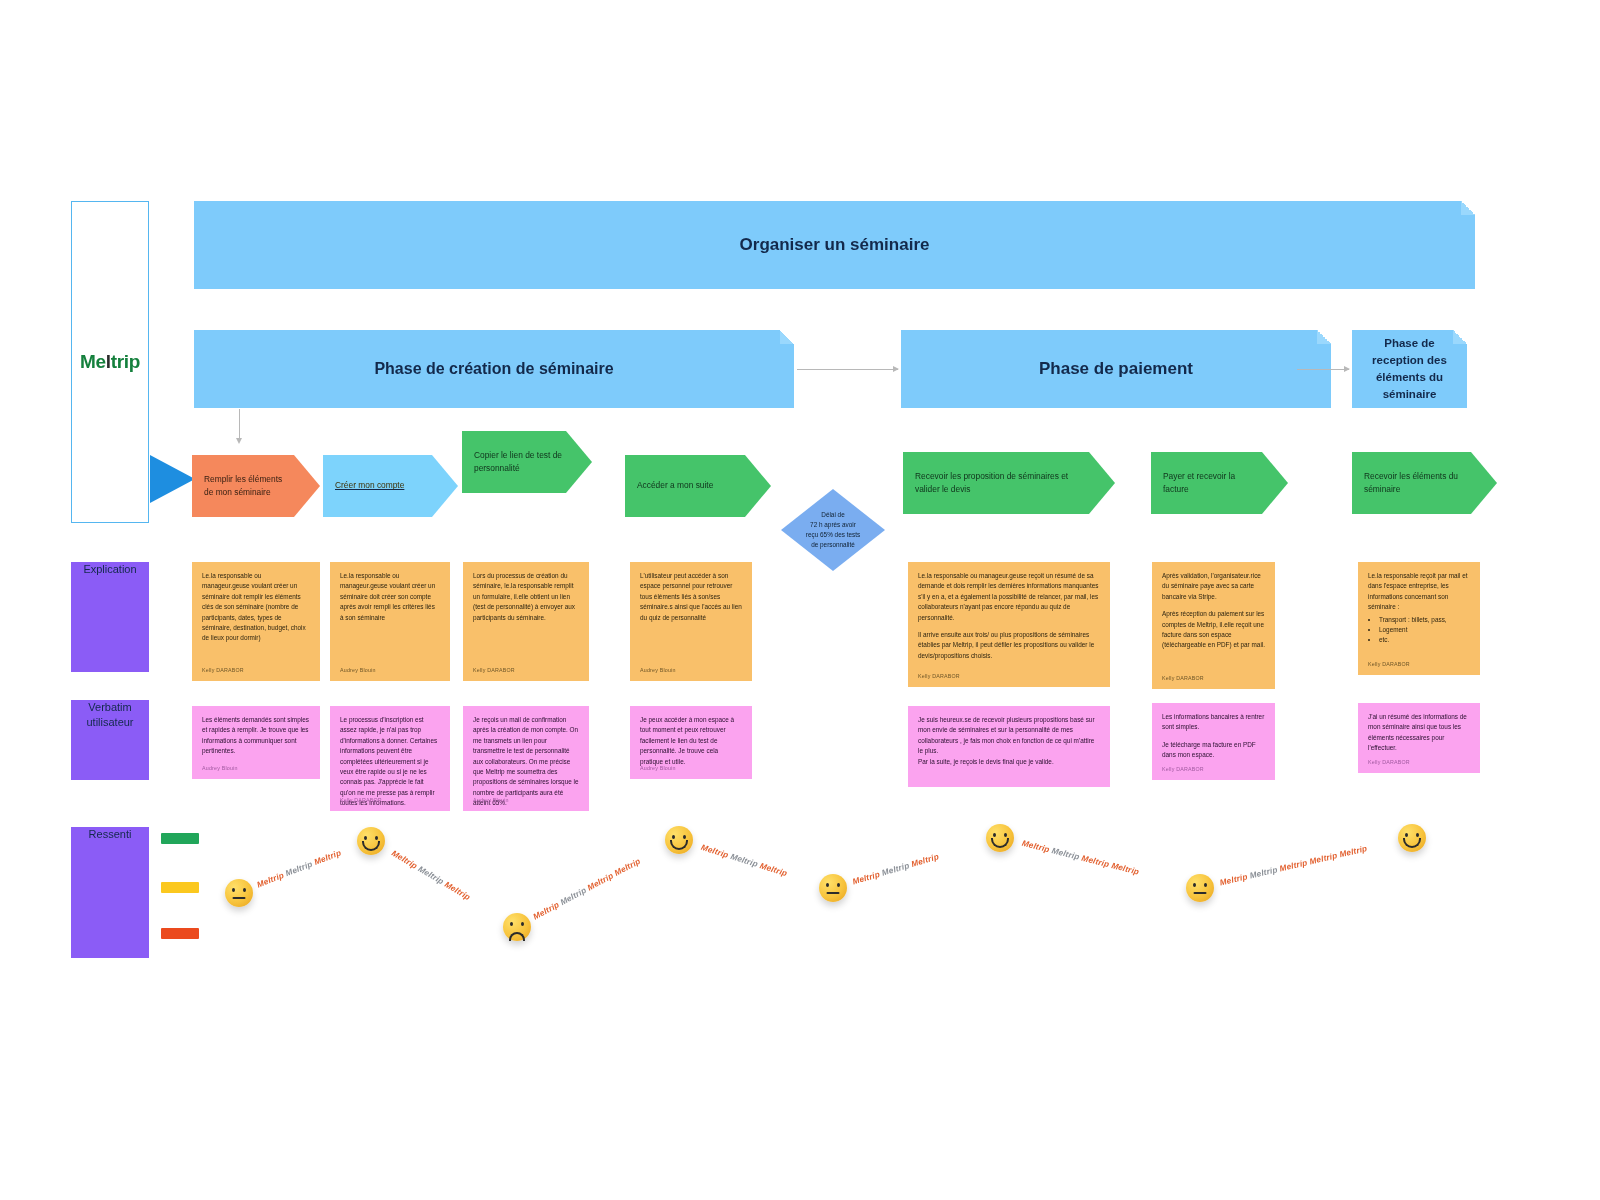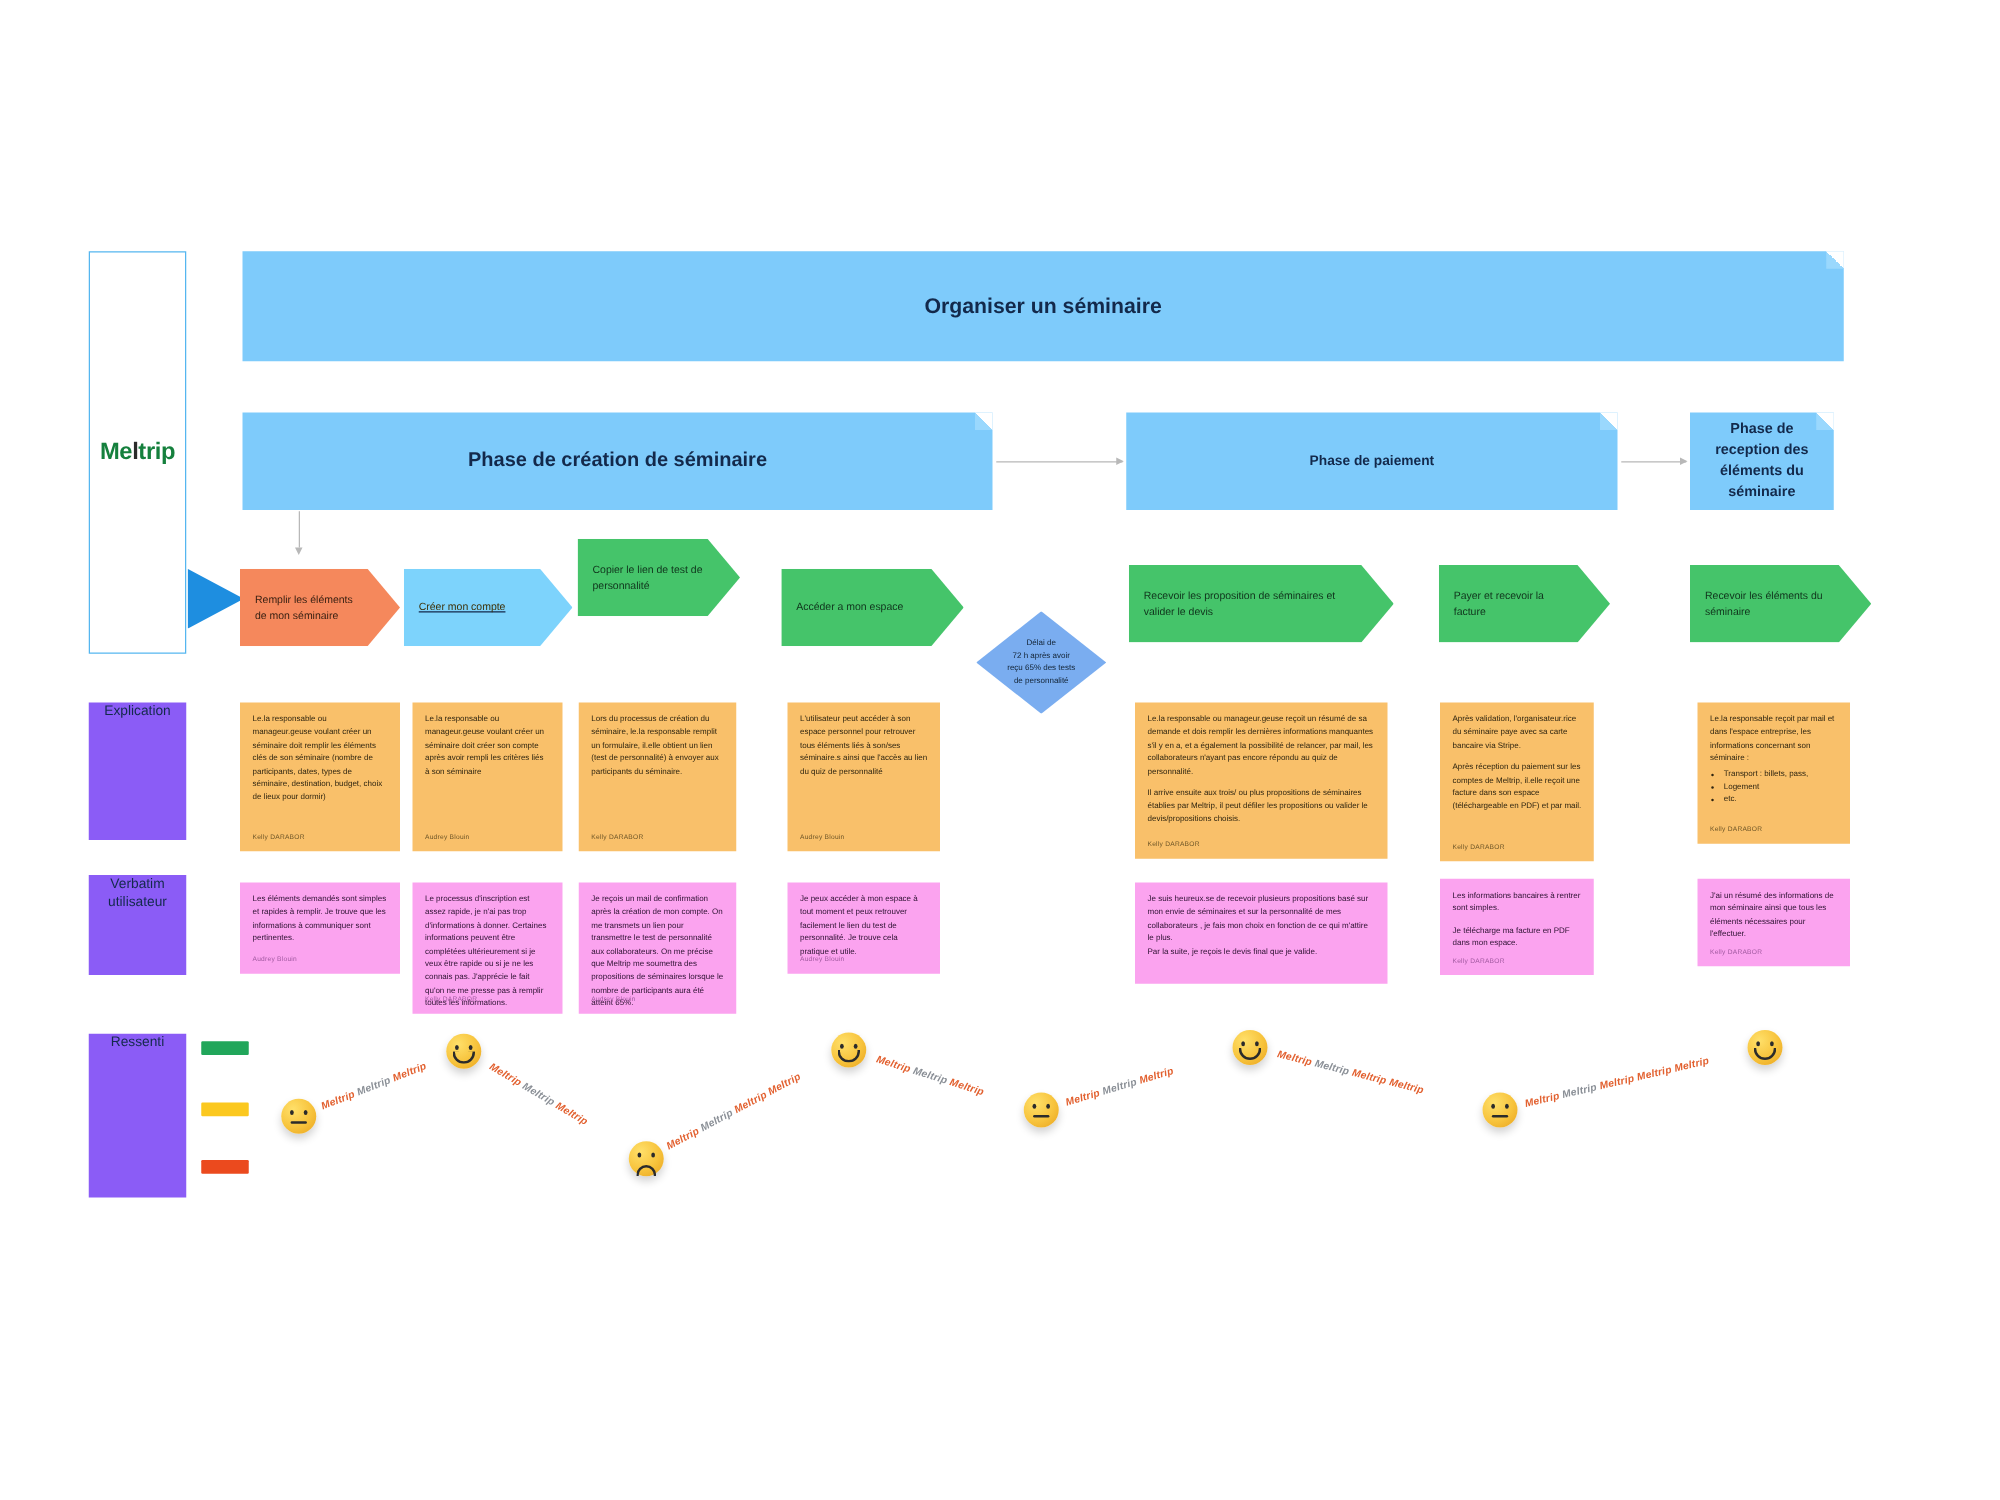--- a/index.html
+++ b/index.html
@@ -14,21 +14,21 @@
   #logo-text .a{color:#15803d;}
   #logo-text .b{color:#2b2b2b;}
 
   
   .banner{background:#7ecbfb;color:#13294b;display:flex;align-items:center;justify-content:center;
           text-align:center;font-weight:700;}
   .fold{position:absolute;right:0;top:0;width:14px;height:14px;
         background:linear-gradient(225deg,#ffffff 50%,#9ad8fd 50%);}
   #title-banner{left:194px;top:201px;width:1281px;height:88px;font-size:17px;}
   #phase1{left:194px;top:330px;width:600px;height:78px;font-size:16px;}
-  #phase2{left:901px;top:330px;width:393px;height:78px;font-size:11px;text-align:right;}
+  #phase2{left:901px;top:330px;width:430px;height:78px;font-size:17px;text-align:right;}
   #phase3{left:1352px;top:330px;width:115px;height:78px;font-size:11.5px;line-height:1.5;padding:0 6px;}
 
   
   .hconn{position:absolute;height:1px;background:#b8b8b8;}
   .hconn:after{content:"";position:absolute;right:-1px;top:-3px;border-left:6px solid #b8b8b8;
                border-top:3.5px solid transparent;border-bottom:3.5px solid transparent;}
   .vconn{position:absolute;width:1px;background:#b8b8b8;}
   .vconn:after{content:"";position:absolute;left:-3.5px;bottom:-6px;border-top:6px solid #b8b8b8;
                border-left:3.5px solid transparent;border-right:3.5px solid transparent;}
 
@@ -122,21 +122,21 @@
 <div class="chev orange" style="left:192px;top:455px;width:128px;">
   <span>Remplir les éléments de mon séminaire</span>
   </div>
 <div class="chev yellow" style="left:323px;top:455px;width:135px;">
   <span>Créer mon compte</span>
   </div>
 <div class="chev green" style="left:462px;top:431px;width:130px;">
   <span>Copier le lien de test de personnalité</span>
   </div>
 <div class="chev green" style="left:625px;top:455px;width:146px;">
-  <span>Accéder a mon espace</span>
+  <span>Accéder a mon suite</span>
   </div>
 <div class="chev green" style="left:903px;top:452px;width:212px;">
   <span>Recevoir les proposition de séminaires et valider le devis</span>
   </div>
 <div class="chev green" style="left:1151px;top:452px;width:137px;">
   <span>Payer et recevoir la facture</span>
   </div>
 <div class="chev green" style="left:1352px;top:452px;width:145px;">
   <span>Recevoir les éléments du séminaire</span>
   </div>

